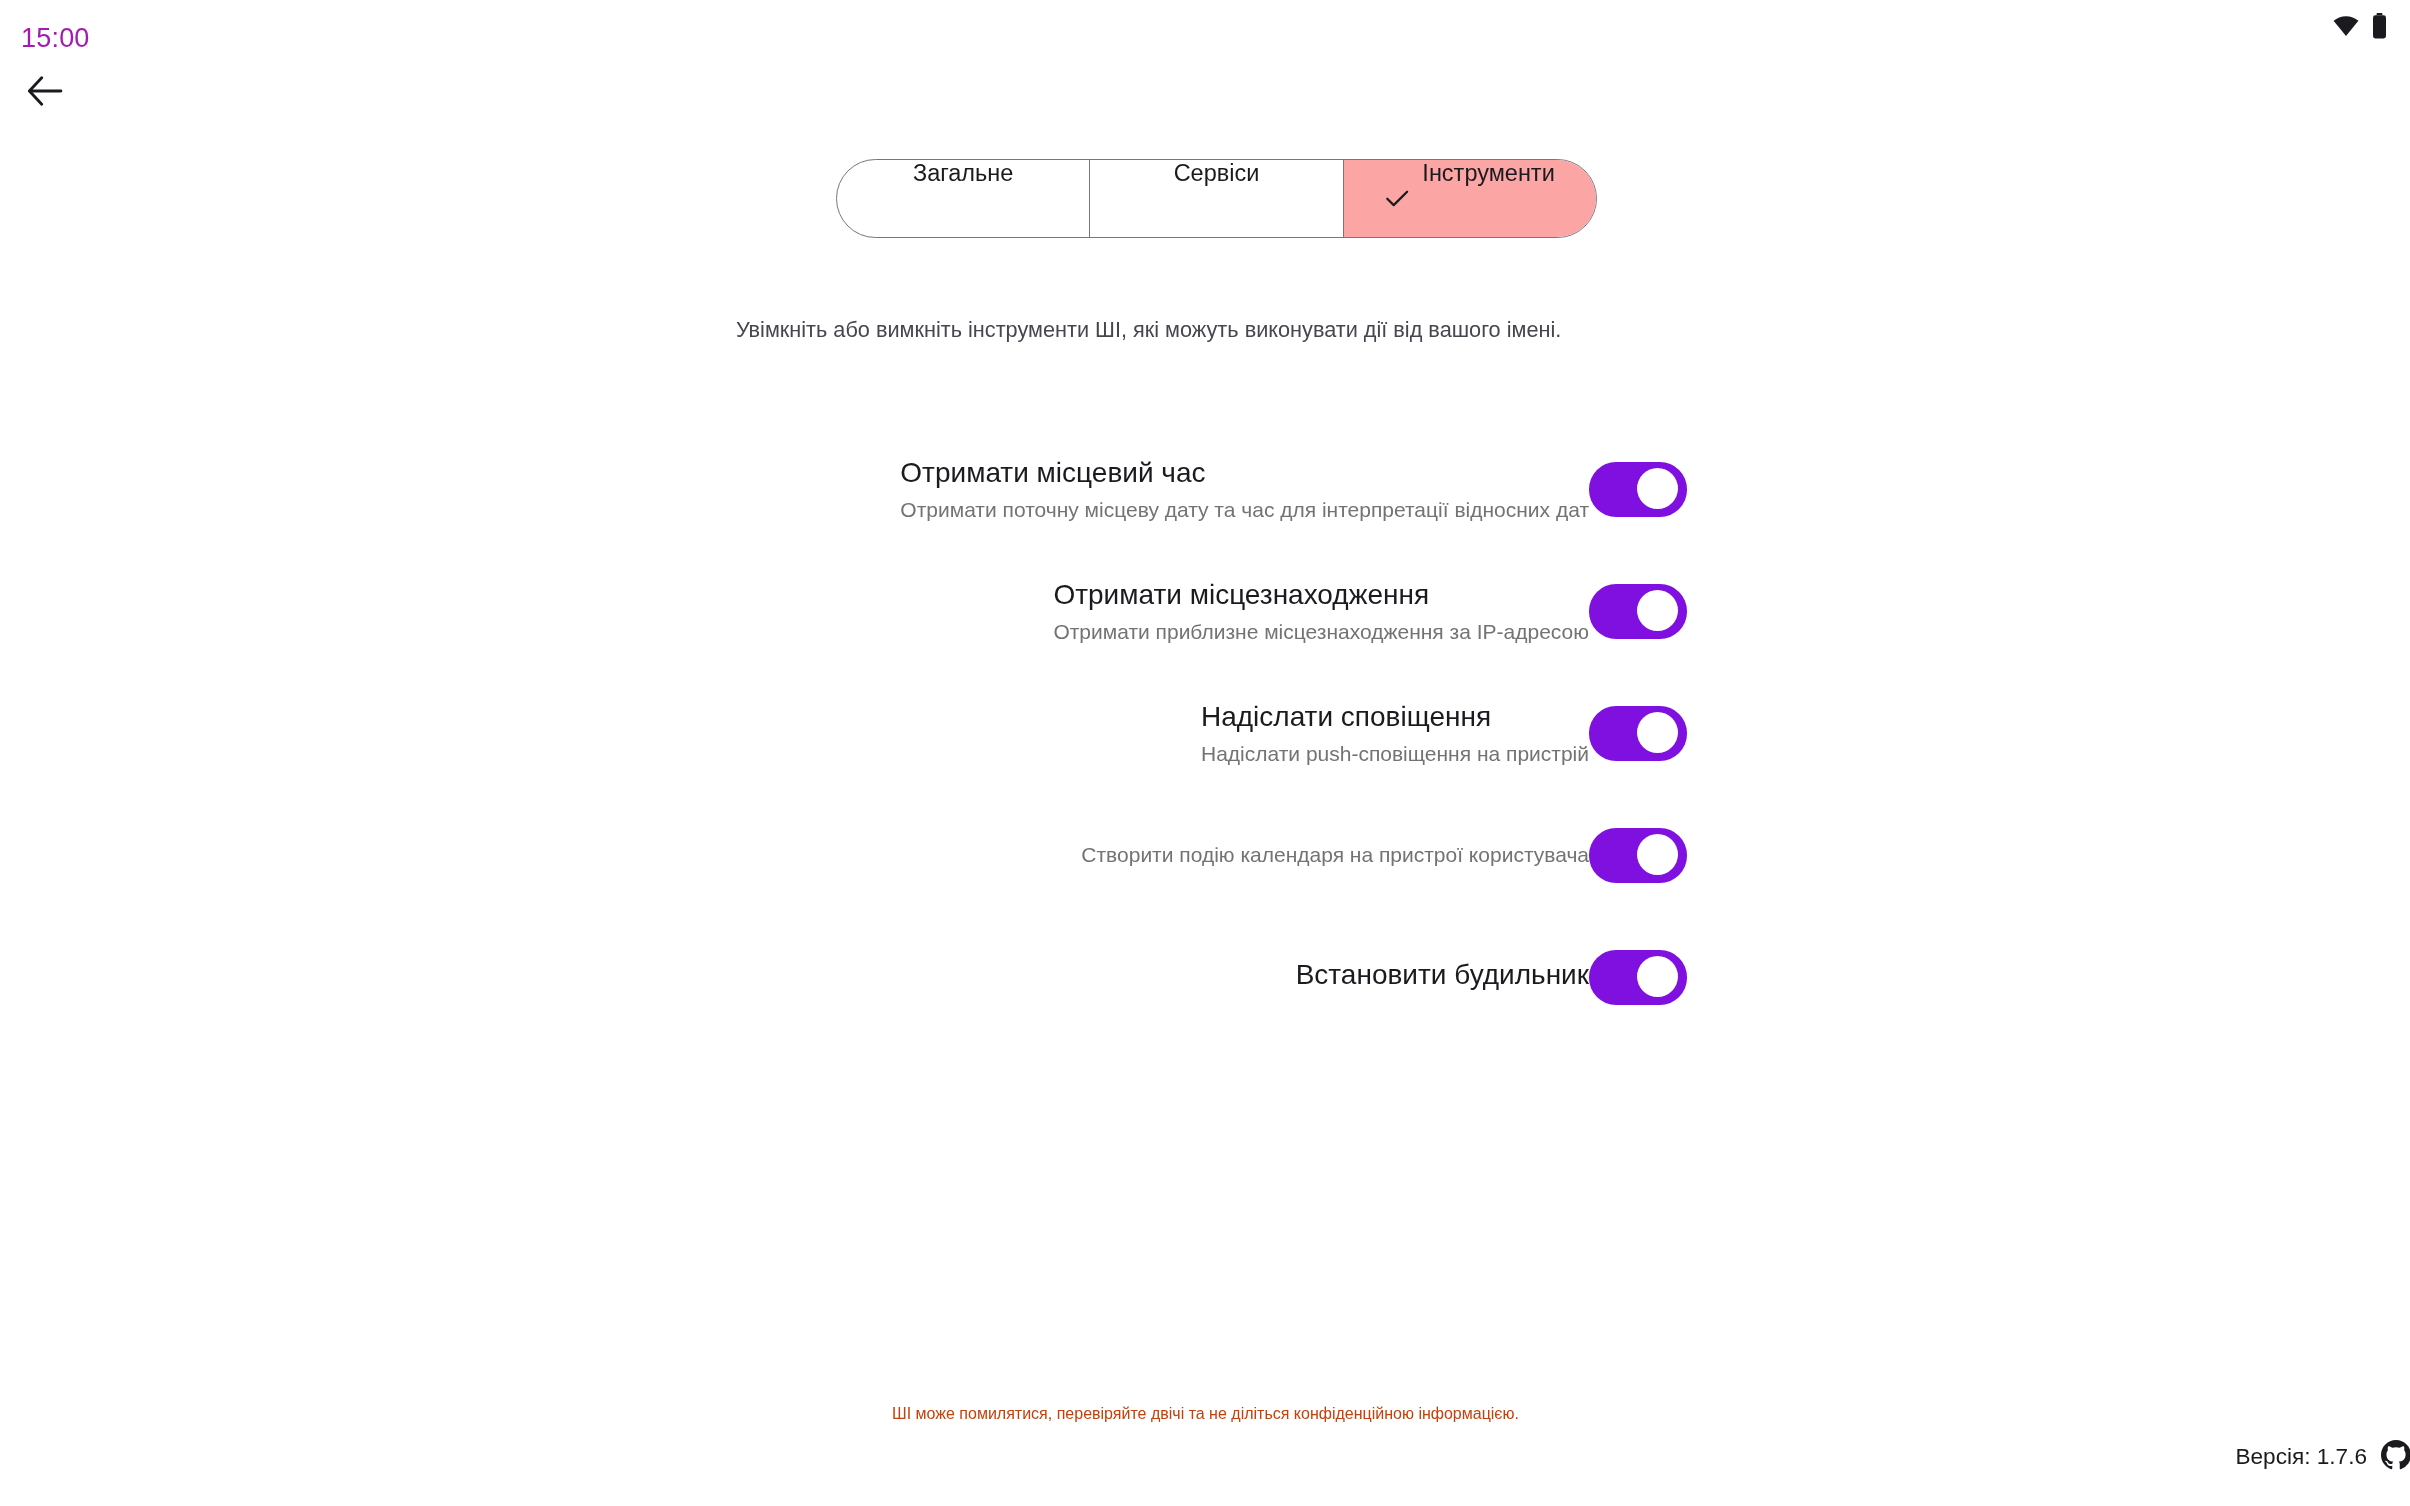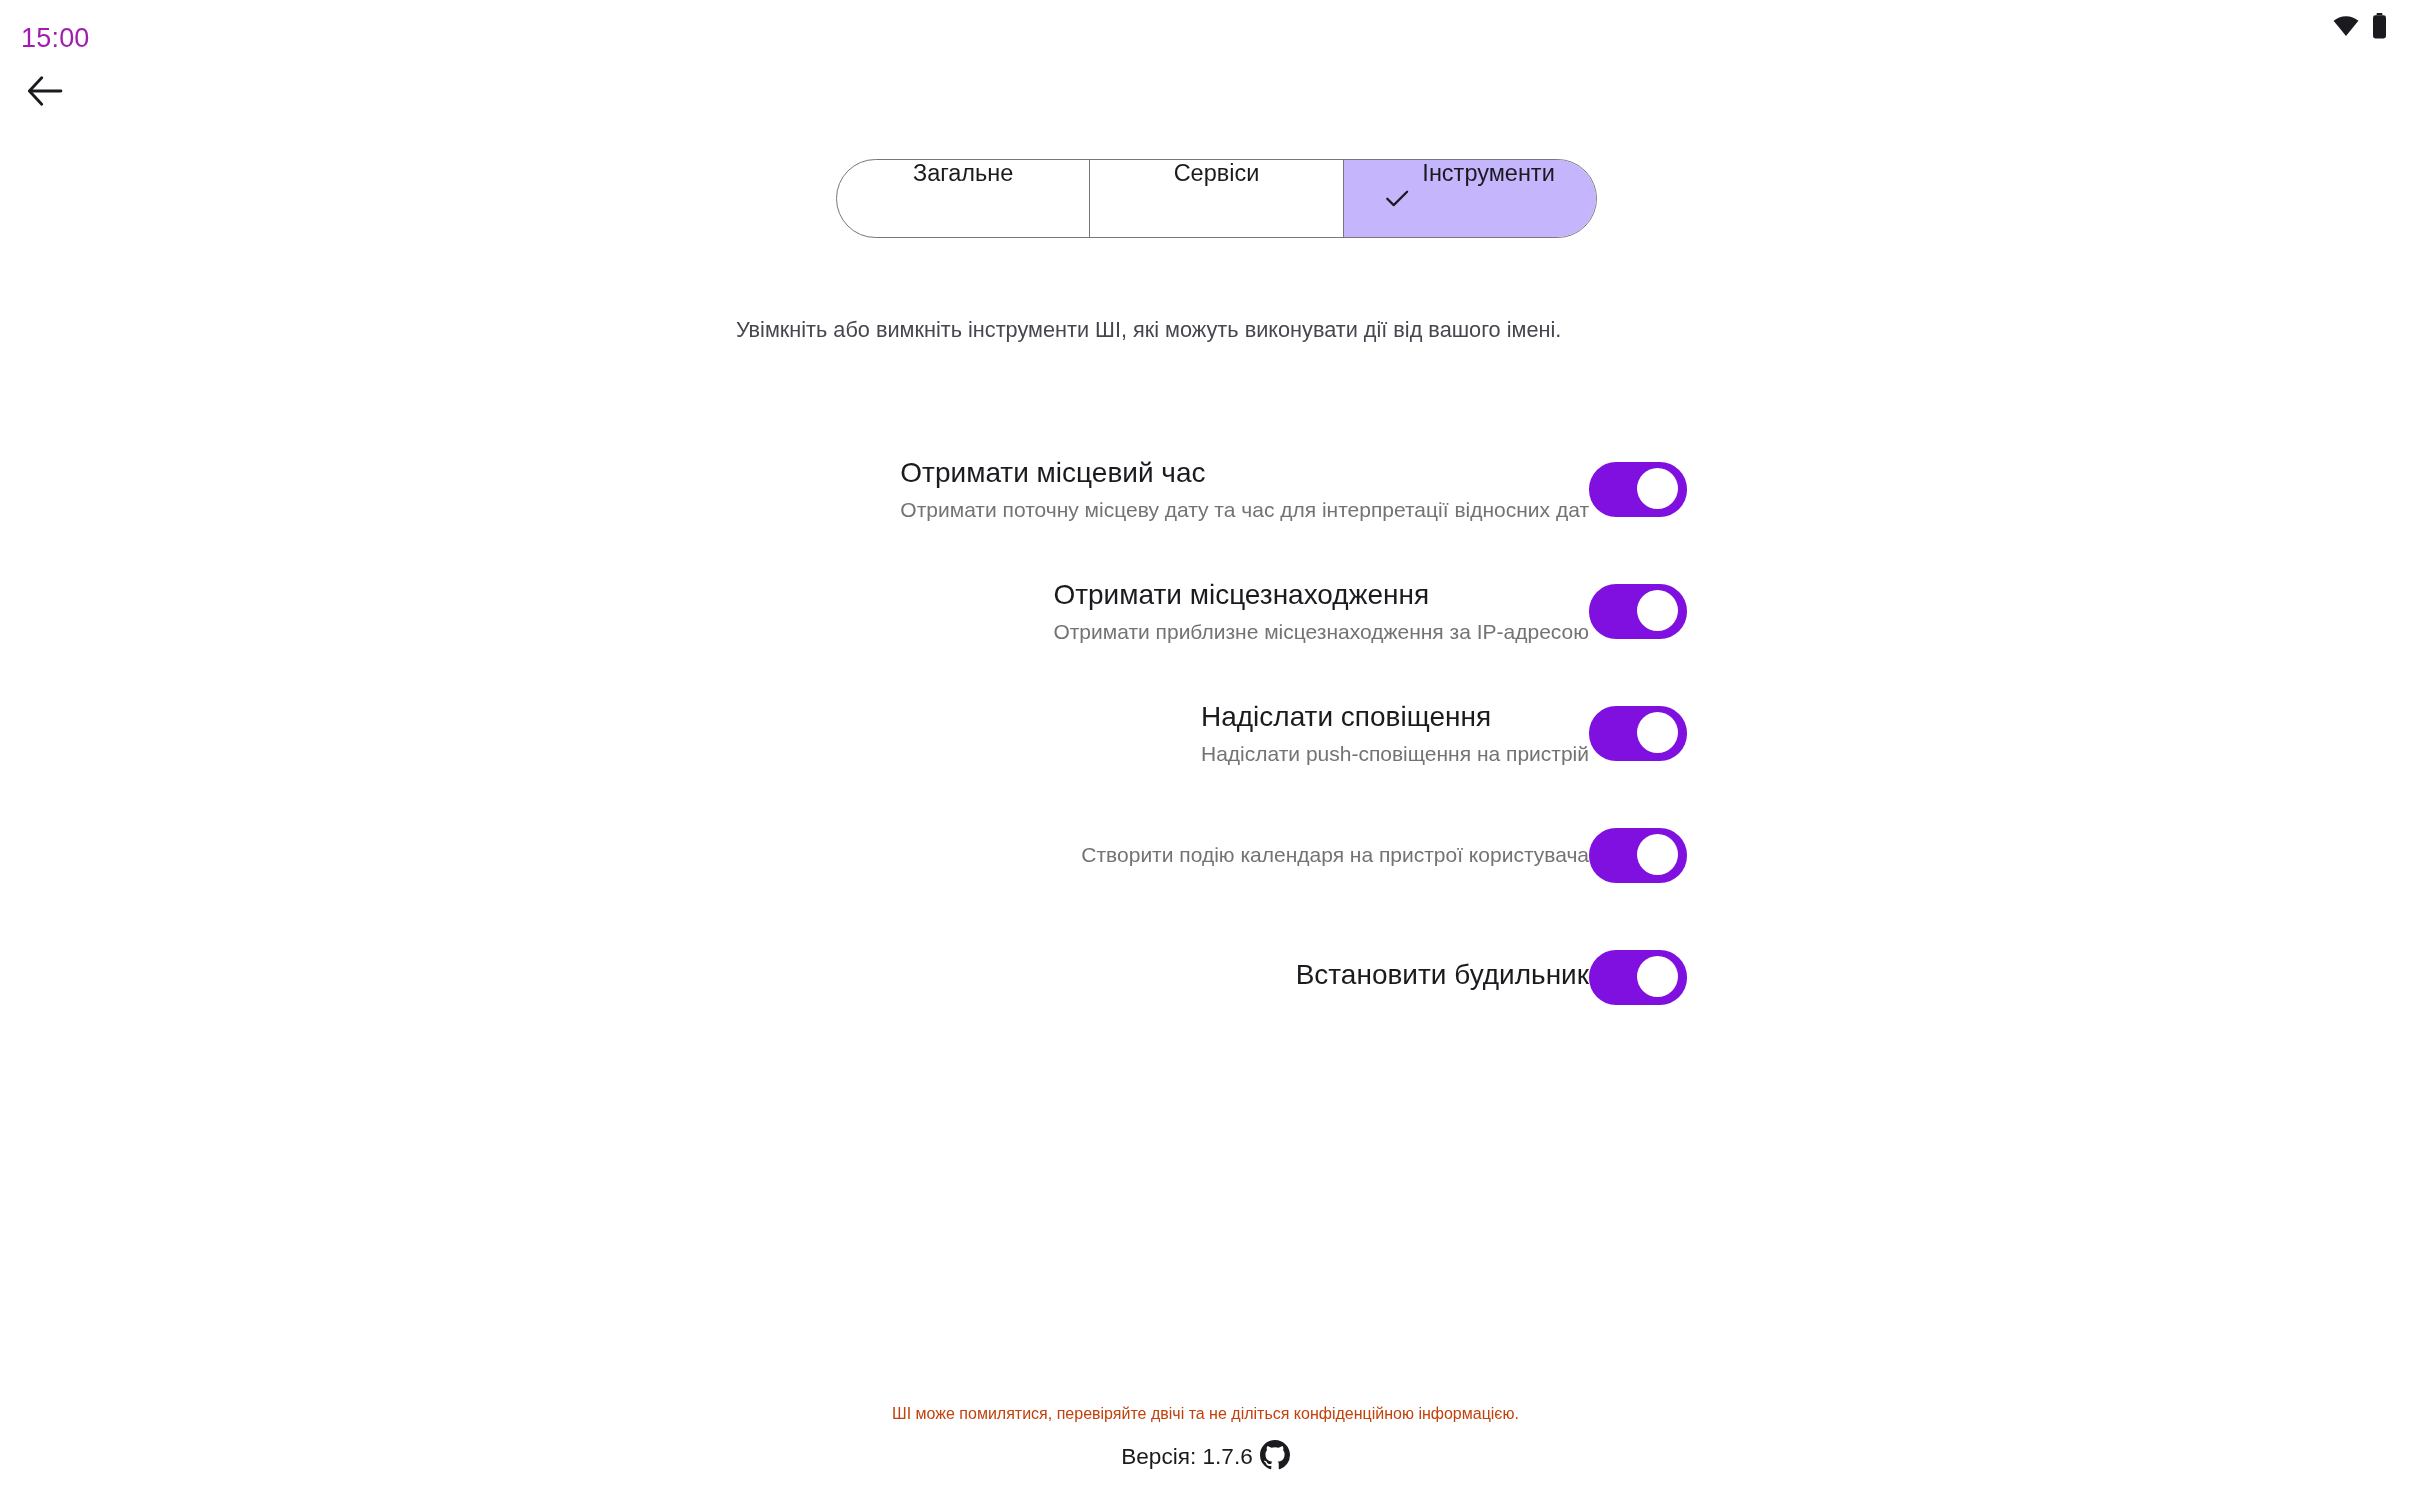--- a/index.html
+++ b/index.html
@@ -80,21 +80,21 @@
     color: #1b1b1f;
     cursor: pointer;
     background: transparent;
     border: none;
     border-right: 1.4px solid #79747e;
     font-family: "Liberation Sans", sans-serif;
     height: 100%;
   }
   .seg-item:last-child { border-right: none; }
   .seg-item.selected {
-    background: #c4b5fd;
+    background: #fca5a5;
   }
   .check-icon { display: inline-flex; align-items: center; }
 
   
   .description {
     position: absolute;
     top: 314px;
     left: 736px;
     width: 911px;
     font-size: 21.7px;
@@ -161,22 +161,22 @@
   .footer-disclaimer {
     font-size: 16px;
     color: #c2410c;
     line-height: 1.45;
     width: 847px;
     margin: 0 auto 15px auto;
   }
   .footer-version-row {
     display: flex;
     align-items: center;
-    justify-content: center;
-    gap: 7px;
+    justify-content: flex-end;
+    gap: 14px;
   }
   .footer-version {
     font-size: 22.6px;
     color: #1b1b1f;
   }
   .gh-icon { display: block; cursor: pointer; }
 </style>
 </head>
 <body>
 

